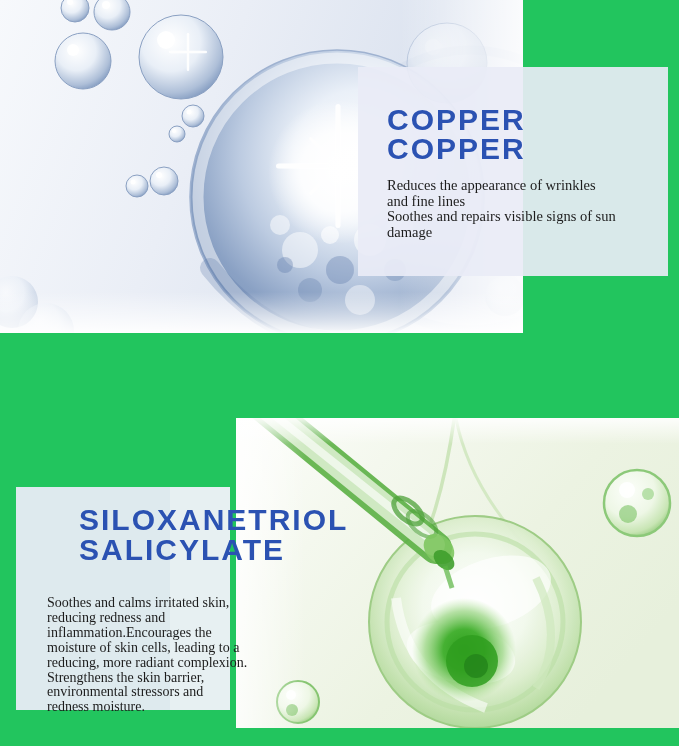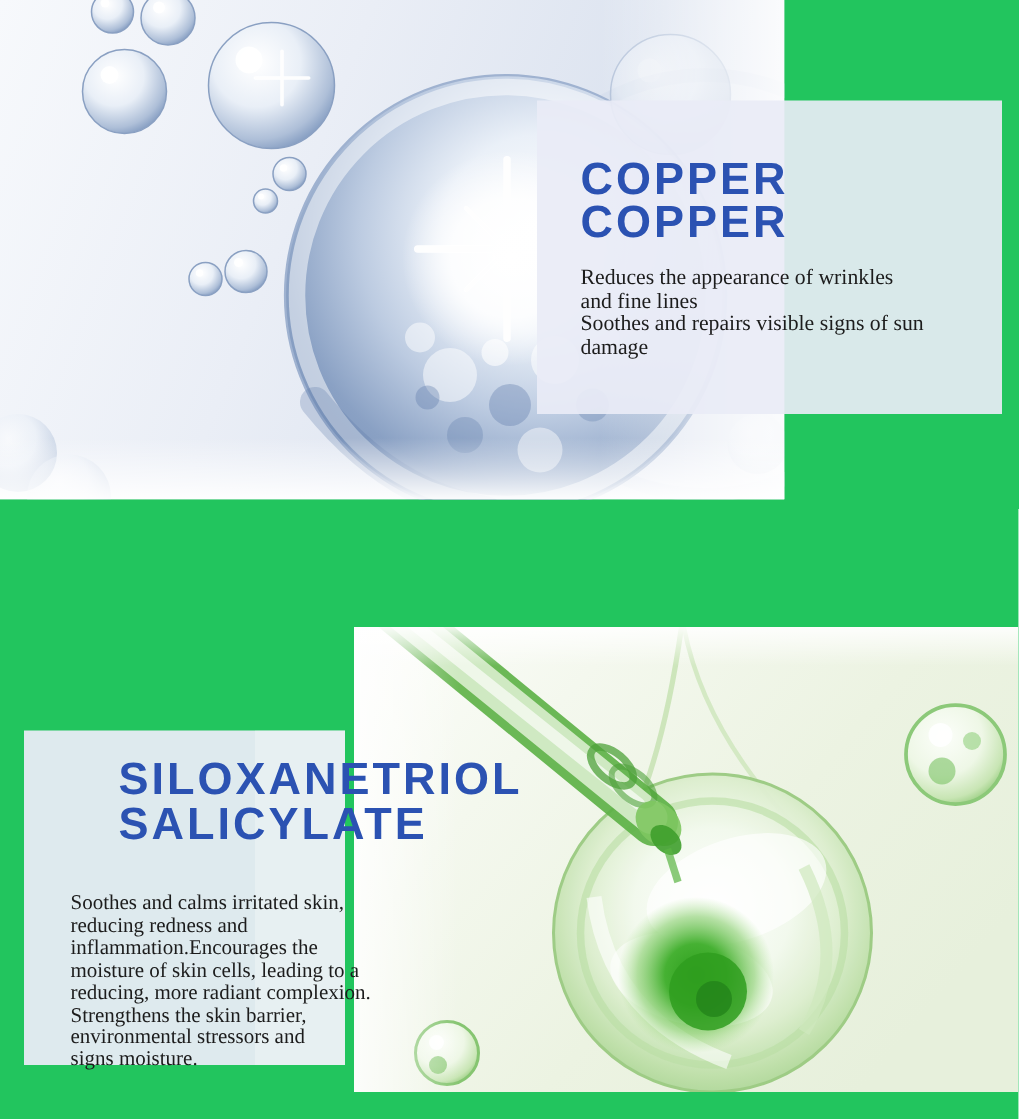--- a/index.html
+++ b/index.html
@@ -241,16 +241,16 @@
   </div>
 
   <div class="bodytext b-bottom">
     <div>Soothes and calms irritated skin,</div>
     <div>reducing redness and</div>
     <div>inflammation.Encourages the</div>
     <div>moisture of skin cells, leading to a</div>
     <div>reducing, more radiant complexion.</div>
     <div>Strengthens the skin barrier,</div>
     <div>environmental stressors and</div>
-    <div>signs moisture.</div>
+    <div>redness moisture.</div>
   </div>
 
 </div>
 
 </body></html>

